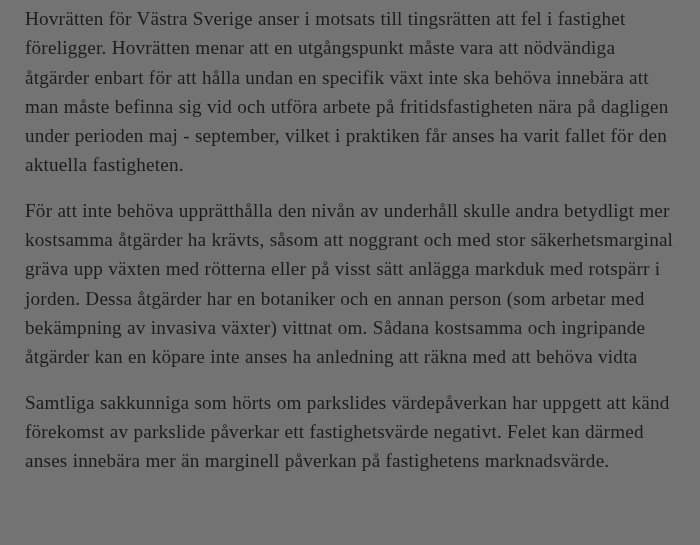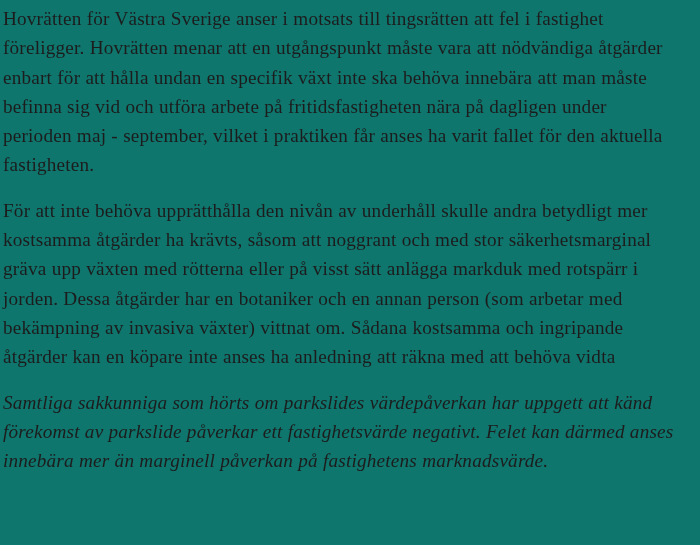--- a/index.html
+++ b/index.html
@@ -12,36 +12,35 @@
     height: 545px;
     background: #ffffff;
     font-family: "Liberation Serif", "DejaVu Serif", serif;
     color: #1a1a1a;
     overflow: hidden;
   }
   .document {
     width: 700px;
     height: 545px;
     box-sizing: border-box;
-    padding: 4px 20px 0 3px;
-    background: #0f766e;
+    padding: 4px 20px 0 25px;
+    background: #737373;
   }
   .paragraph {
     font-size: 19.2px;
     line-height: 29.3px;
     color: #1c1c1c;
     margin: 0 0 16px 0;
     text-align: left;
     letter-spacing: 0.01em;
     word-spacing: 0.01em;
     -webkit-font-smoothing: antialiased;
   }
   .paragraph:last-child {
     margin-bottom: 0;
-    font-style: italic;
   }
 </style>
 </head>
 <body>
 
 <div class="document">
 
   <p class="paragraph">Hovrätten för Västra Sverige anser i motsats till tingsrätten att fel i fastighet föreligger. Hovrätten menar att en utgångspunkt måste vara att nödvändiga åtgärder enbart för att hålla undan en specifik växt inte ska behöva innebära att man måste befinna sig vid och utföra arbete på fritidsfastigheten nära på dagligen under perioden maj - september, vilket i praktiken får anses ha varit fallet för den aktuella fastigheten.</p>
 
   <p class="paragraph">För att inte behöva upprätthålla den nivån av underhåll skulle andra betydligt mer kostsamma åtgärder ha krävts, såsom att noggrant och med stor säkerhetsmarginal gräva upp växten med rötterna eller på visst sätt anlägga markduk med rotspärr i jorden. Dessa åtgärder har en botaniker och en annan person (som arbetar med bekämpning av invasiva växter) vittnat om. Sådana kostsamma och ingripande åtgärder kan en köpare inte anses ha anledning att räkna med att behöva vidta</p>

